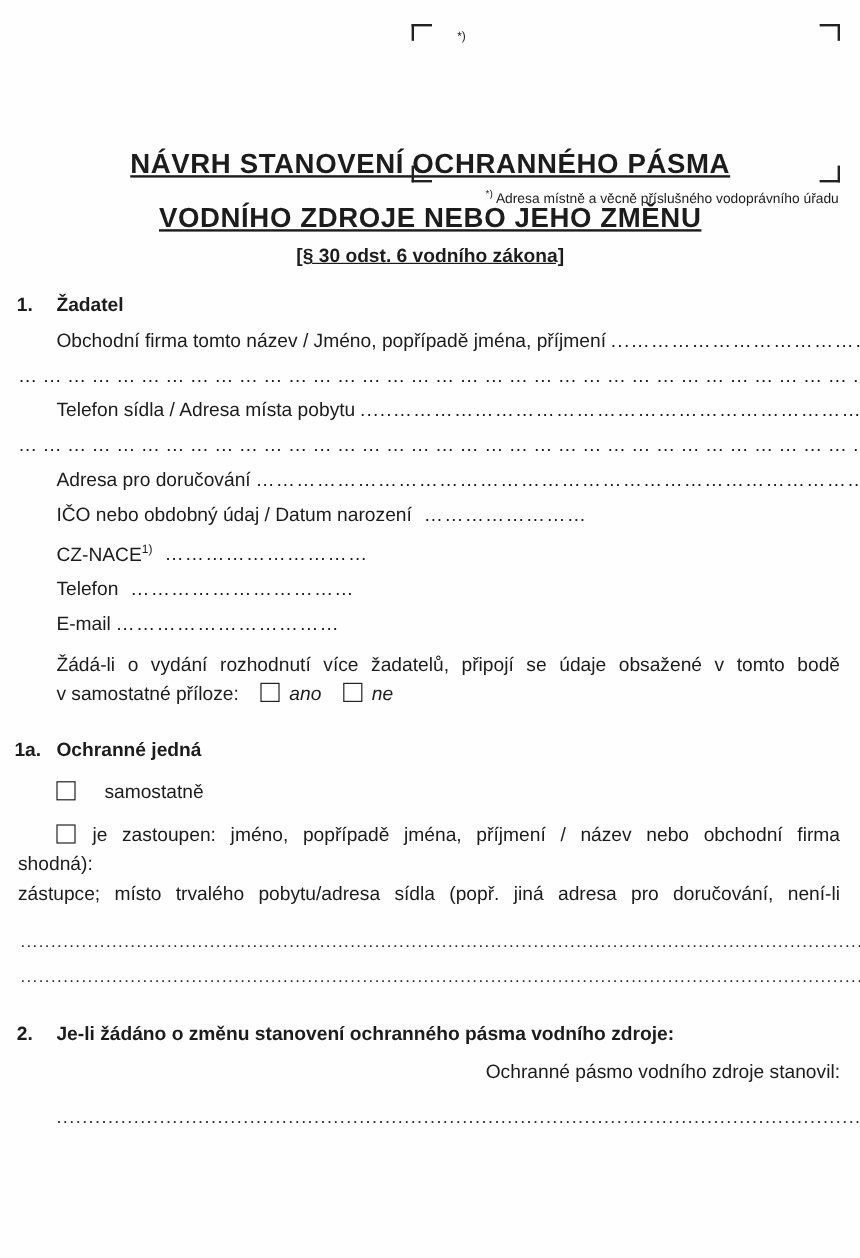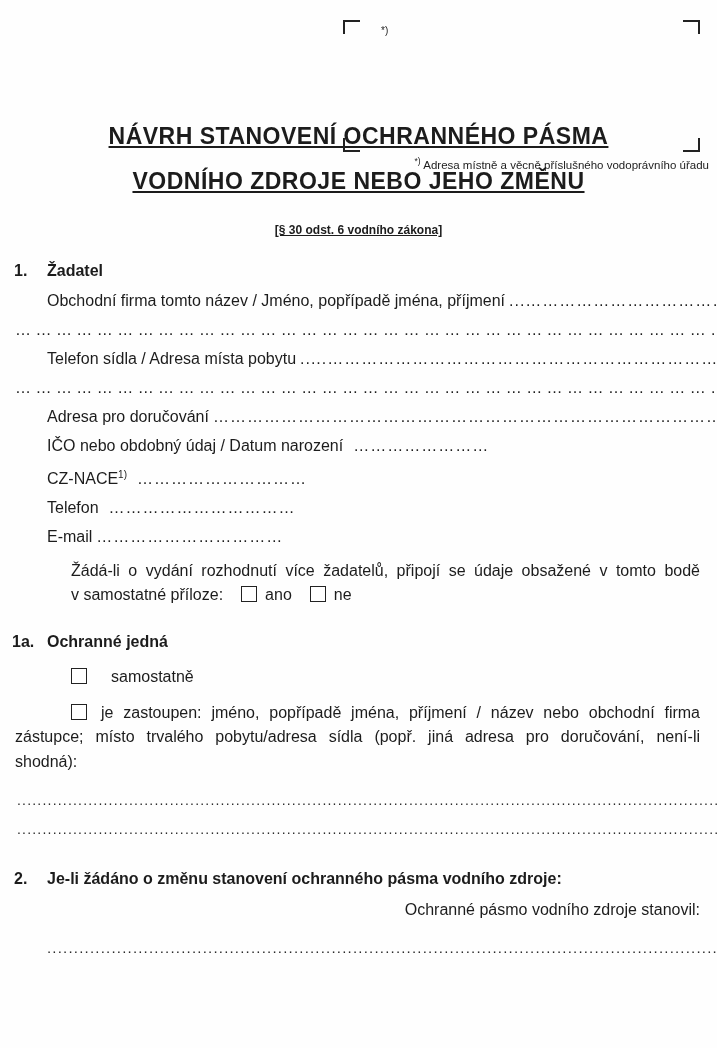--- a/index.html
+++ b/index.html
@@ -12,46 +12,46 @@
 
   
   .addr-box{position:absolute;left:343px;top:20px;width:357px;height:132px;}
   .corner{position:absolute;width:15px;height:12px;border:0 solid #222;}
   .c-tl{left:0;top:0;border-top-width:2px;border-left-width:2px;}
   .c-tr{right:0;top:0;border-top-width:2px;border-right-width:2px;}
   .c-bl{left:0;bottom:0;border-bottom-width:2px;border-left-width:2px;}
   .c-br{right:0;bottom:0;border-bottom-width:2px;border-right-width:2px;}
   .addr-note{position:absolute;left:38px;top:5px;font-size:10px;}
 
-  .footnote{position:absolute;top:156px;right:8px;font-size:11.5px;white-space:nowrap;}
+  .footnote{position:absolute;top:156px;right:18px;font-size:11.5px;white-space:nowrap;}
   .footnote sup{font-size:8.5px;}
 
   
   .titles{padding-top:114px;text-align:center;text-decoration:underline;}
   .title-line{font-size:23px;font-weight:bold;letter-spacing:.5px;line-height:45px;}
-  .subtitle{font-size:12px;font-weight:bold;margin-top:16px;line-height:20px;}
+  .subtitle{font-size:16px;font-weight:bold;line-height:20px;}
 
   
   .sec-head{position:relative;padding-left:47px;padding-right:17px;font-weight:bold;line-height:22px;}
   .sec-num{position:absolute;left:14px;top:0;}
   .body-row{position:relative;padding-left:47px;padding-right:17px;line-height:29px;
             white-space:nowrap;overflow:hidden;}
   .wrap-row{padding-left:15px;padding-right:17px;line-height:29px;white-space:nowrap;overflow:hidden;}
   .dots{margin-left:4px;letter-spacing:1px;}
   .gap-lg{margin-left:10px;}
   sup.cz{font-size:10px;}
 
-  .para{padding-left:71px;padding-right:17px;line-height:24px;}
+  .para{padding-left:47px;padding-right:17px;line-height:24px;}
   .just{text-align:justify;text-align-last:justify;}
   .para-hang{padding-left:15px;padding-right:17px;line-height:24.5px;}
 
   .checkbox{display:inline-block;width:14px;height:14px;border:1.5px solid #222;
             background:#fff;vertical-align:-2px;}
   .cb-gap{margin:0 8px 0 18px;}
-  .cb-lbl{margin-left:0;}
+  .cb-lbl{margin-left:0;font-style:italic;}
 
   .fill-line{padding-left:17px;padding-right:16px;line-height:29px;white-space:nowrap;
              overflow:hidden;font-size:14px;letter-spacing:1.2px;color:#2a2a2a;}
   .fill-line2{padding-left:47px;padding-right:17px;line-height:24px;white-space:nowrap;
               overflow:hidden;font-size:15px;letter-spacing:1.2px;color:#2a2a2a;}
 
   .mt8{margin-top:8px;text-align:right;}.mt12{margin-top:12px;}.mt14{margin-top:14px;}
   .mt20{margin-top:20px;}.mt24{margin-top:24px;}.mt4{margin-top:4px;}
 </style>
 </head>
@@ -122,22 +122,22 @@
     <span>Ochranné jedná</span>
   </div>
 
   <div class="para mt12">
     <span class="checkbox"></span><span style="margin-left:24px">samostatně</span>
   </div>
 
   <div class="para just mt12">
     <span class="checkbox"></span><span style="margin-left:14px">je zastoupen:  jméno, popřípadě jména, příjmení / název nebo obchodní firma</span>
   </div>
+  <div class="para-hang">shodná):</div>
   <div class="para-hang just">zástupce; místo trvalého pobytu/adresa sídla (popř. jiná adresa pro doručování, není-li</div>
-  <div class="para-hang">shodná):</div>
 
   <div class="fill-line mt12">............................................................................................................................................................................</div>
   <div class="fill-line">............................................................................................................................................................................</div>
 
   <div class="sec-head mt24">
     <span class="sec-num">2.</span>
     <span>Je-li žádáno o změnu stanovení ochranného pásma vodního zdroje:</span>
   </div>
 
   <div class="para mt8">Ochranné pásmo vodního zdroje stanovil:</div>

